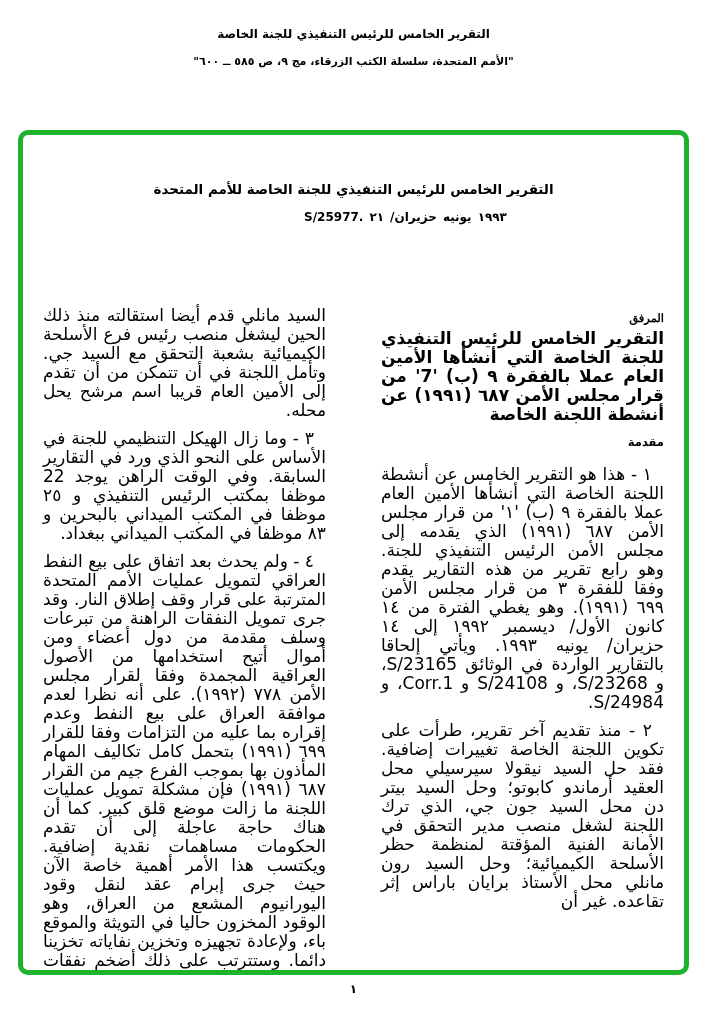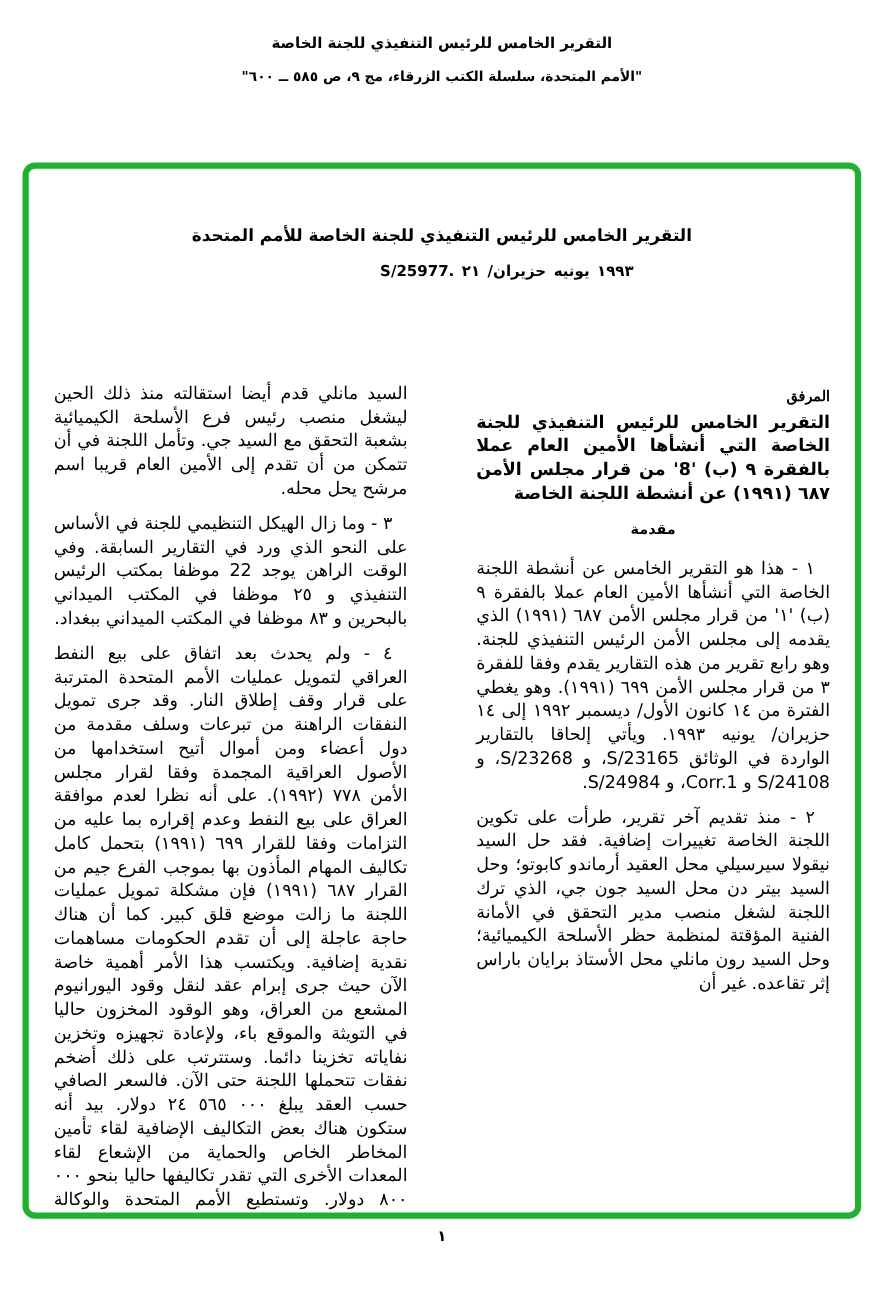--- a/index.html
+++ b/index.html
@@ -43,29 +43,29 @@
     font-size: 12px; font-weight: bold;
     margin-bottom: 82px;
   }
   .ref-line span { unicode-bidi: isolate; }
 
   
   .columns { direction: rtl; display: flex; gap: 55px; }
   .col { width: 283px; direction: rtl; }
 
   .para {
-    font-size: 14px; line-height: 19px;
+    font-size: 17px; line-height: 19px;
     text-align: justify;
     margin-bottom: 9px;
   }
   .para.indent { text-indent: 12px; }
   .para.bold { font-weight: bold; }
 
   .h-right { font-size: 11.5px; font-weight: bold; text-align: right; line-height: 19px; margin: 3px 0 1px 0; font-family: Liberation Serif, serif; }
-  .h-center { font-size: 11.5px; font-weight: bold; text-align: center; line-height: 19px; margin: 8px 0 13px 0; }
+  .h-center { font-size: 11.5px; font-weight: bold; text-align: right; line-height: 19px; margin: 8px 0 13px 0; }
 
   
   .pagenum {
     position: absolute; top: 982px; left: 0; width: 100%;
     text-align: center; font-size: 12px; font-weight: bold;
   }
 </style>
 </head>
 <body>
 
@@ -85,21 +85,21 @@
       <span dir="rtl">٢١</span>
       <span dir="rtl">حزيران/</span>
       <span dir="rtl">يونيه</span>
       <span dir="rtl">١٩٩٣</span>
     </div>
 
     <div class="columns">
 
       <div class="col">
         <div class="h-right">المرفق</div>
-        <p class="para bold">التقرير الخامس للرئيس التنفيذي للجنة الخاصة التي أنشأها الأمين العام عملا بالفقرة ٩ (ب) '8' من قرار مجلس الأمن ٦٨٧ (١٩٩١) عن أنشطة اللجنة الخاصة</p>
+        <p class="para bold">التقرير الخامس للرئيس التنفيذي للجنة الخاصة التي أنشأها الأمين العام عملا بالفقرة ٩ (ب) '7' من قرار مجلس الأمن ٦٨٧ (١٩٩١) عن أنشطة اللجنة الخاصة</p>
         <div class="h-center">مقدمة</div>
         <p class="para indent">١ - هذا هو التقرير الخامس عن أنشطة اللجنة الخاصة التي أنشأها الأمين العام عملا بالفقرة ٩ (ب) '١' من قرار مجلس الأمن ٦٨٧ (١٩٩١) الذي يقدمه إلى مجلس الأمن الرئيس التنفيذي للجنة. وهو رابع تقرير من هذه التقارير يقدم وفقا للفقرة ٣ من قرار مجلس الأمن ٦٩٩ (١٩٩١). وهو يغطي الفترة من ١٤ كانون الأول/ ديسمبر ١٩٩٢ إلى ١٤ حزيران/ يونيه ١٩٩٣. ويأتي إلحاقا بالتقارير الواردة في الوثائق S/23165، و S/23268، و S/24108 و Corr.1، و S/24984.</p>
         <p class="para indent">٢ - منذ تقديم آخر تقرير، طرأت على تكوين اللجنة الخاصة تغييرات إضافية. فقد حل السيد نيقولا سيرسيلي محل العقيد أرماندو كابوتو؛ وحل السيد بيتر دن محل السيد جون جي، الذي ترك اللجنة لشغل منصب مدير التحقق في الأمانة الفنية المؤقتة لمنظمة حظر الأسلحة الكيميائية؛ وحل السيد رون مانلي محل الأستاذ برايان باراس إثر تقاعده. غير أن</p>
       </div>
 
       <div class="col">
         <p class="para">السيد مانلي قدم أيضا استقالته منذ ذلك الحين ليشغل منصب رئيس فرع الأسلحة الكيميائية بشعبة التحقق مع السيد جي. وتأمل اللجنة في أن تتمكن من أن تقدم إلى الأمين العام قريبا اسم مرشح يحل محله.</p>
         <p class="para indent">٣ - وما زال الهيكل التنظيمي للجنة في الأساس على النحو الذي ورد في التقارير السابقة. وفي الوقت الراهن يوجد 22 موظفا بمكتب الرئيس التنفيذي و ٢٥ موظفا في المكتب الميداني بالبحرين و ٨٣ موظفا في المكتب الميداني ببغداد.</p>
         <p class="para indent">٤ - ولم يحدث بعد اتفاق على بيع النفط العراقي لتمويل عمليات الأمم المتحدة المترتبة على قرار وقف إطلاق النار. وقد جرى تمويل النفقات الراهنة من تبرعات وسلف مقدمة من دول أعضاء ومن أموال أتيح استخدامها من الأصول العراقية المجمدة وفقا لقرار مجلس الأمن ٧٧٨ (١٩٩٢). على أنه نظرا لعدم موافقة العراق على بيع النفط وعدم إقراره بما عليه من التزامات وفقا للقرار ٦٩٩ (١٩٩١) بتحمل كامل تكاليف المهام المأذون بها بموجب الفرع جيم من القرار ٦٨٧ (١٩٩١) فإن مشكلة تمويل عمليات اللجنة ما زالت موضع قلق كبير. كما أن هناك حاجة عاجلة إلى أن تقدم الحكومات مساهمات نقدية إضافية. ويكتسب هذا الأمر أهمية خاصة الآن حيث جرى إبرام عقد لنقل وقود اليورانيوم المشعع من العراق، وهو الوقود المخزون حاليا في التويثة والموقع باء، ولإعادة تجهيزه وتخزين نفاياته تخزينا دائما. وستترتب على ذلك أضخم نفقات تتحملها اللجنة حتى الآن. فالسعر الصافي حسب العقد يبلغ ٠٠٠ ٥٦٥ ٢٤ دولار. بيد أنه ستكون هناك بعض التكاليف الإضافية لقاء تأمين المخاطر الخاص والحماية من الإشعاع لقاء المعدات الأخرى التي تقدر تكاليفها حاليا بنحو ٠٠٠ ٨٠٠ دولار. وتستطيع الأمم المتحدة والوكالة الدولية للطاقة الذرية</p>
       </div>

